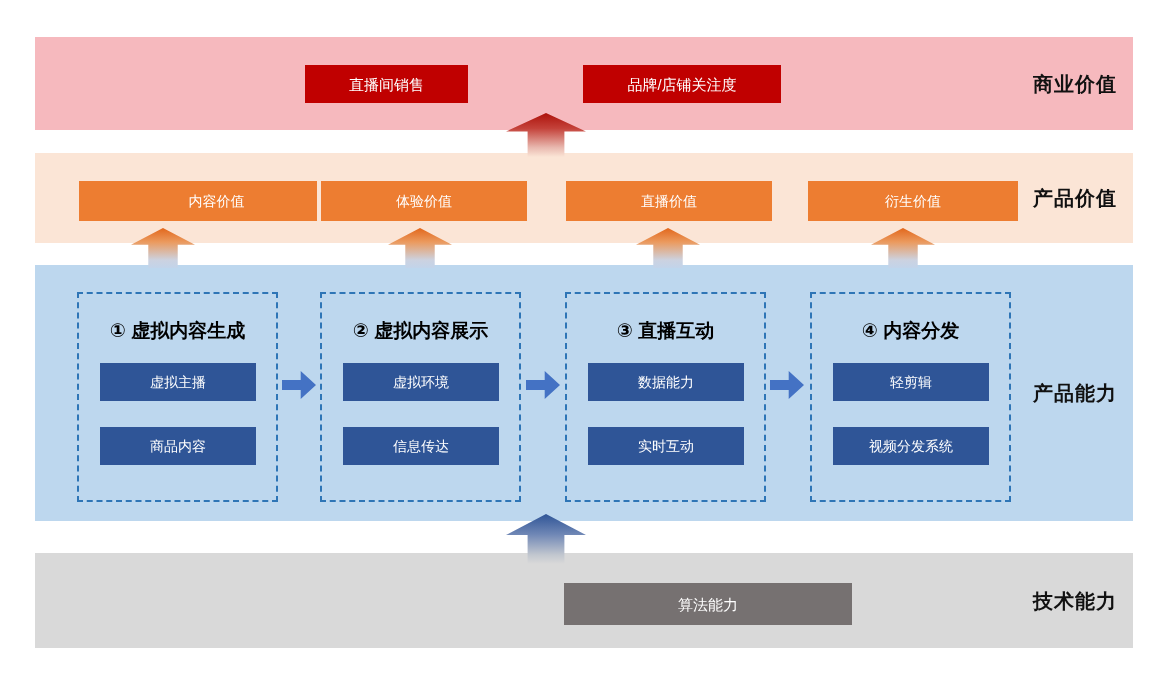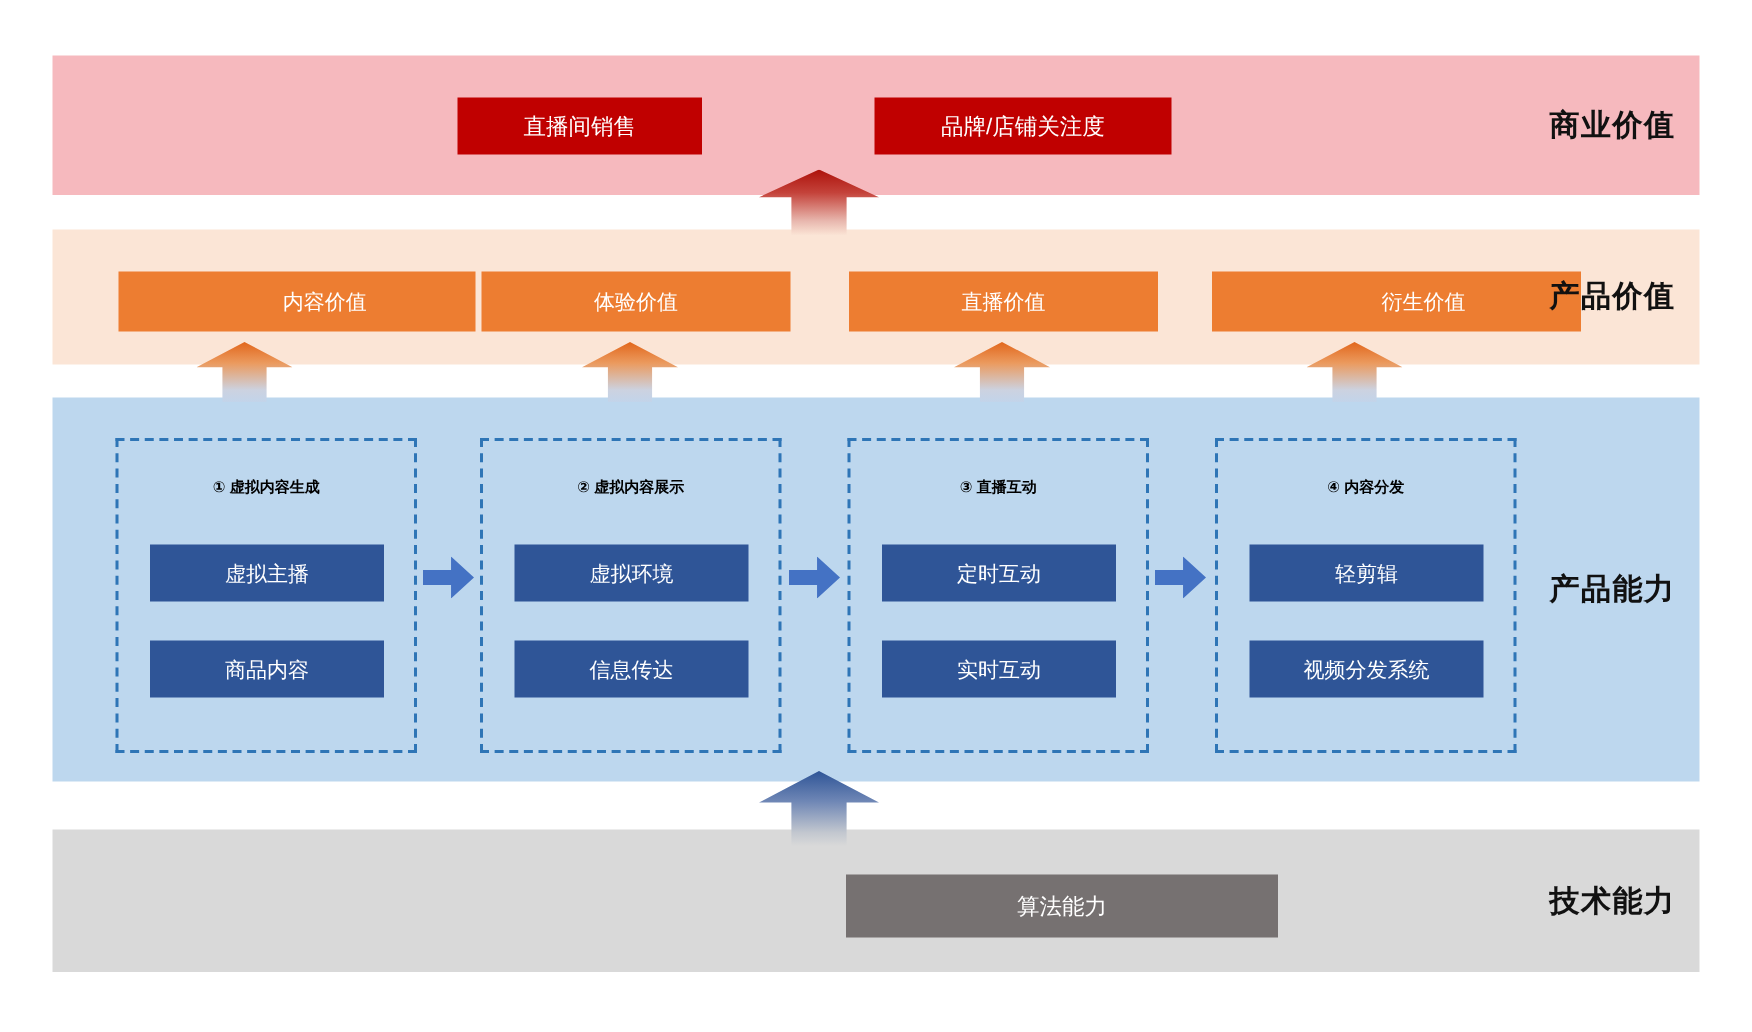--- a/index.html
+++ b/index.html
@@ -27,29 +27,29 @@
     color:#fff;line-height:1;white-space:nowrap;
   }
   .red{background:#C00000;font-size:15px;}
   .r1{left:305px;top:65px;width:163px;height:38px;}
   .r2{left:583px;top:65px;width:198px;height:38px;}
 
   .orange{background:#ED7D31;font-size:14px;}
   .o1{left:79px;top:181px;width:201px;height:40px;padding-left:37px;}
   .o2{left:321px;top:181px;width:206px;height:40px;}
   .o3{left:566px;top:181px;width:206px;height:40px;}
-  .o4{left:808px;top:181px;width:210px;height:40px;padding-left:36px;}
+  .o4{left:808px;top:181px;width:210px;height:40px;}
 
   .dashed{
     position:absolute;top:292px;height:210px;width:201px;box-sizing:border-box;
     border:2px dashed #2E75B6;
   }
   .d1{left:77px;}.d2{left:320px;}.d3{left:565px;}.d4{left:810px;}
   .dashed .title{
-    margin-top:27px;text-align:center;font-weight:bold;font-size:10px;color:#000;line-height:1;
+    margin-top:27px;text-align:center;font-weight:bold;font-size:19px;color:#000;line-height:1;
   }
   .navy{background:#2F5597;font-size:14px;}
   .dashed .node{left:21px;width:156px;height:38px;}
   .row1{top:69px;}
   .row2{top:133px;}
 
   .arrow-up{
     position:absolute;
     clip-path:polygon(50% 0,100% 42%,73% 42%,73% 100%,27% 100%,27% 42%,0 42%);
   }
@@ -114,21 +114,21 @@
   </div>
 
   <div class="dashed d2">
     <div class="title">② 虚拟内容展示</div>
     <div class="node navy row1">虚拟环境</div>
     <div class="node navy row2">信息传达</div>
   </div>
 
   <div class="dashed d3">
     <div class="title">③ 直播互动</div>
-    <div class="node navy row1">定时互动</div>
+    <div class="node navy row1">数据能力</div>
     <div class="node navy row2">实时互动</div>
   </div>
 
   <div class="dashed d4">
     <div class="title">④ 内容分发</div>
     <div class="node navy row1">轻剪辑</div>
     <div class="node navy row2">视频分发系统</div>
   </div>
   <div class="band-label lbl-cap">产品能力</div>
 

